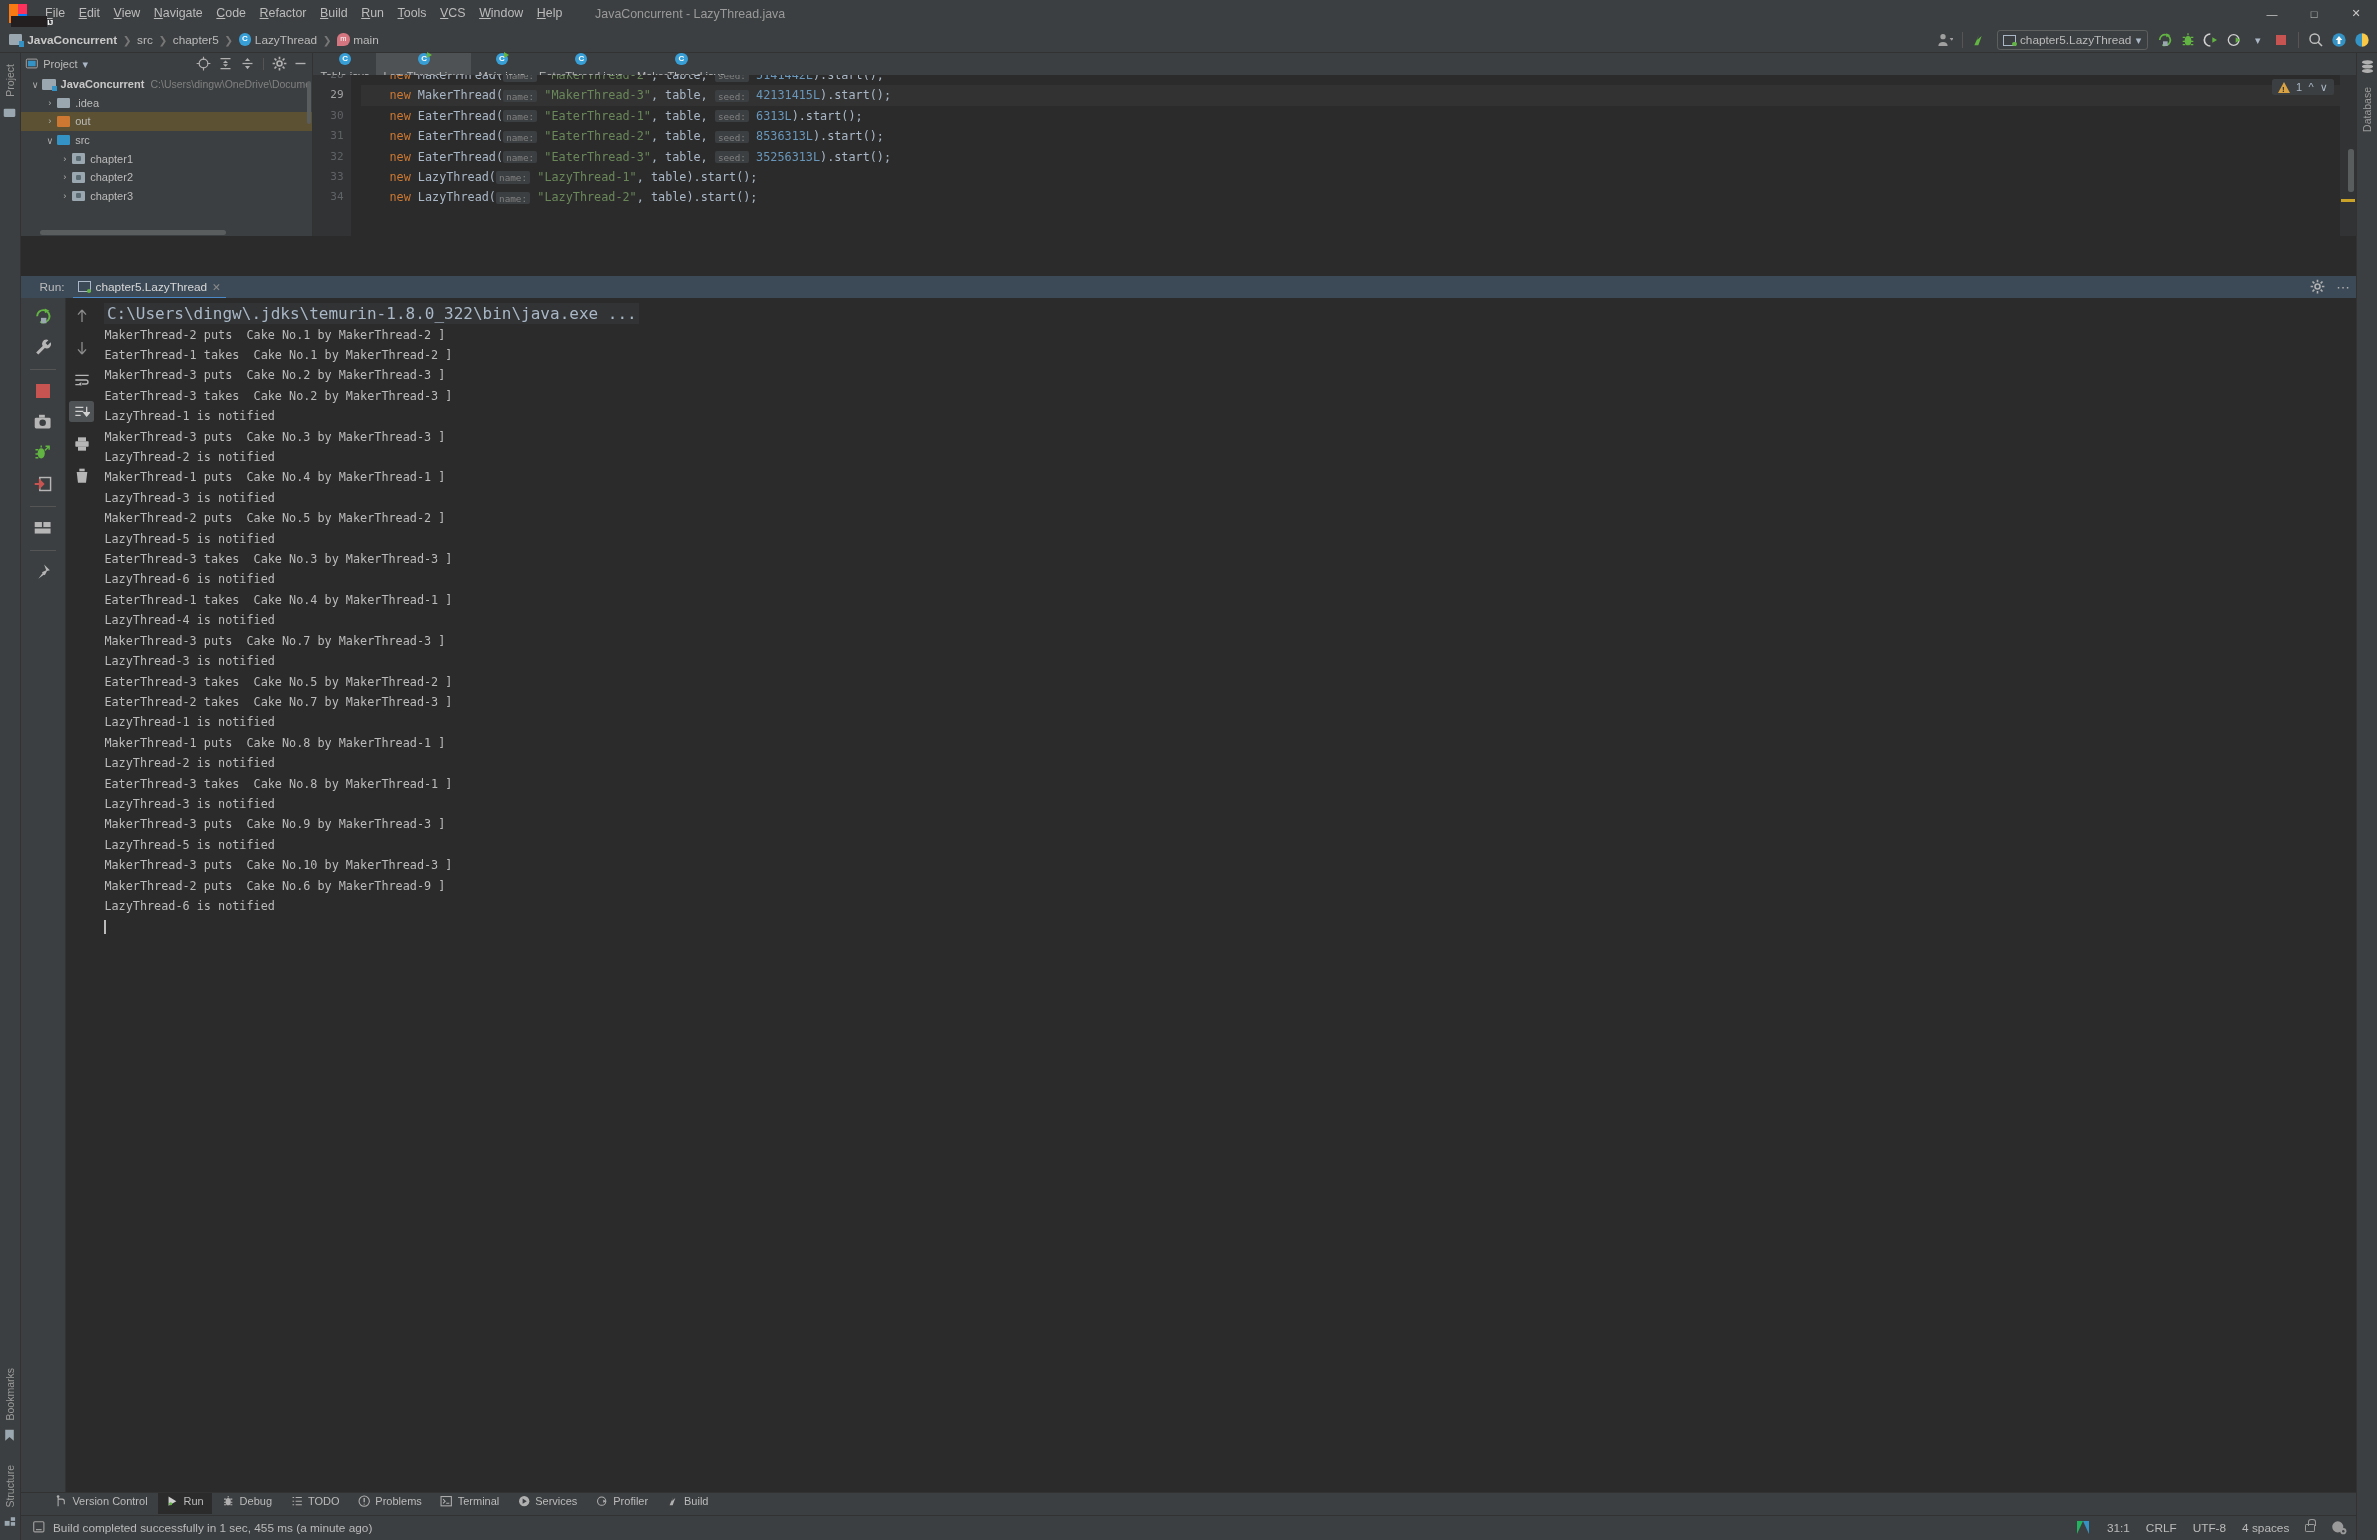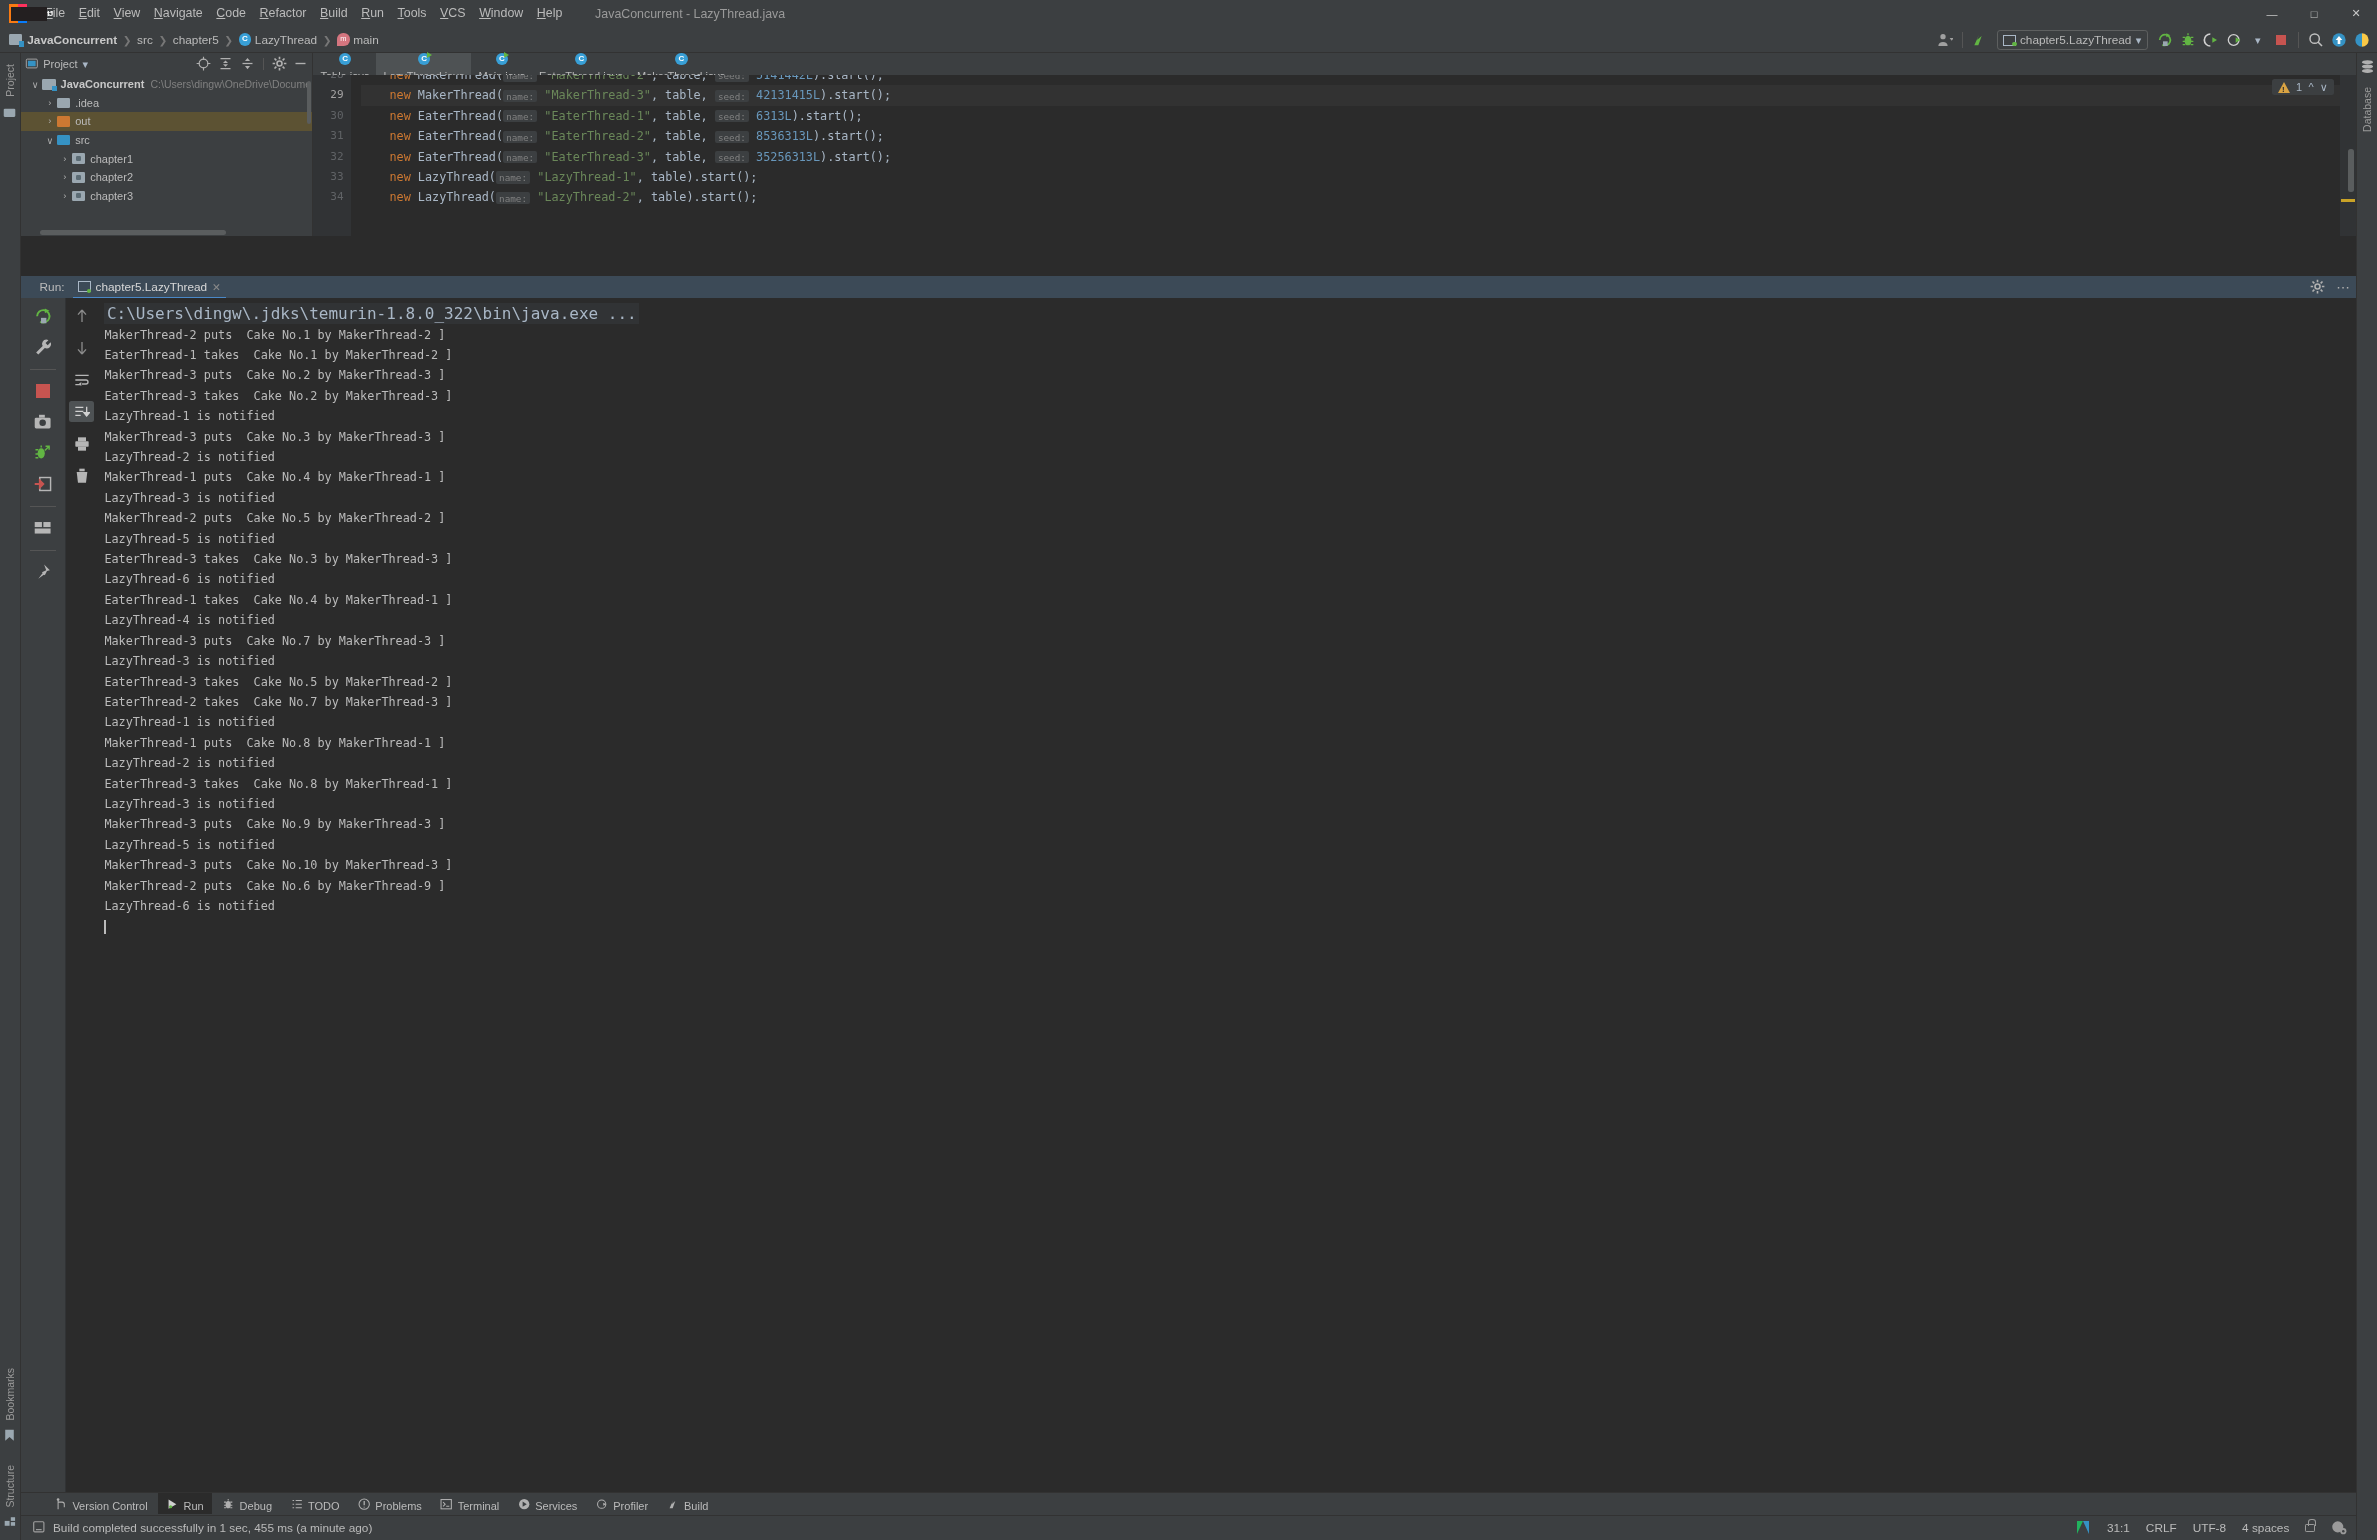--- a/index.html
+++ b/index.html
@@ -16,21 +16,21 @@
   .titlebar {
     height: 27px; background: #3c3f41; display: flex; align-items: center;
     flex: 0 0 27px; position: relative;
   }
   .ij-logo { width: 18.6px; height: 18.6px; margin-left: 8.7px; margin-right: 11px; position: relative; flex: 0 0 auto; }
   .ij-logo .q { position: absolute; width: 9.3px; height: 9.3px; }
   .ij-logo .q1 { left: 0; top: 0; background: #f97a12; }
   .ij-logo .q2 { right: 0; top: 0; background: #fe315d; }
   .ij-logo .q3 { left: 0; bottom: 0; background: #f97a12; }
   .ij-logo .q4 { right: 0; bottom: 0; background: #087cfa; }
-  .ij-logo .inner { position: absolute; left: 2.5px; top: 3px; width: 13.6px; height: 13.6px; background: #231f20;
+  .ij-logo .inner { position: absolute; left: 2.5px; top: 12px; width: 13.6px; height: 13.6px; background: #231f20;
      color: #fff; font-size: 8px; line-height: 13.6px; text-align: center; font-weight: bold; letter-spacing: -0.6px; padding-left: 36px;}
   .menu { display: flex; align-items: center; height: 27px; }
   .menu-item { padding: 0 6.8px; font-size: 12.4px; color: #bbbbbb; line-height: 27px; white-space: nowrap; }
   .menu-item .u { text-decoration: underline; }
   .win-title { margin-left: 26px; font-size: 12.4px; color: #9a9a9a; white-space: nowrap; }
   .win-controls { position: absolute; right: 0; top: 0; height: 27px; display: flex; align-items: center; }
   .wc { width: 42px; height: 27px; display: flex; align-items: center; justify-content: center; color: #c8c8c8; font-size: 11px; }
 
   
   .navbar {
@@ -149,21 +149,21 @@
   .console { flex: 1 1 auto; background: #2b2b2b; padding: 5px 0 0 7.4px; overflow: hidden; position: relative;}
   .cmdline { font-family: "DejaVu Sans Mono", monospace; font-size: 16px; color: #a9b7c6; background: #313335; display: inline-block; padding: 0.6px 2.5px; }
   .out { font-family: "DejaVu Sans Mono", monospace; font-size: 11.8px; color: #bbbbbb; line-height: 20.4px; white-space: pre; }
   .caret { display:inline-block; width: 1.2px; height: 13.6px; background: #bbbbbb; vertical-align: middle; }
 
   
   .toolwindow-bar {
     height: 23.5px; flex: 0 0 23.5px; background: #3c3f41; display: flex; align-items: center;
     padding-left: 26px; gap: 2.5px; border-top: 0.6px solid #323232;
   }
-  .tw { display: flex; align-items: flex-end; gap: 5px; padding: 1.9px 8px; font-size: 11px; color: #bbbbbb; height: 21px;}
+  .tw { display: flex; align-items: flex-start; gap: 5px; padding: 1.9px 8px; font-size: 11px; color: #bbbbbb; height: 21px;}
   .tw.active { background: #2b2b2b; }
   .statusbar {
     height: 25px; flex: 0 0 25px; background: #3c3f41; display: flex; align-items: center;
     padding-left: 11px; gap: 7.4px; border-top: 0.6px solid #323232; position: relative;
   }
   .status-msg { font-size: 11.8px; color: #bbbbbb; }
   .status-right { position: absolute; right: 8.7px; display: flex; align-items: center; gap: 16px; }
   .sr-item { font-size: 11.8px; color: #bbbbbb; white-space: nowrap; }
   .vcheck { width: 13.6px; height: 13.6px; position: relative; }
   .vcheck::before{content:"";position:absolute;left:0;top:0;width:0;height:0;border-left:6.8px solid #21b35e;border-bottom:13.6px solid transparent;}

